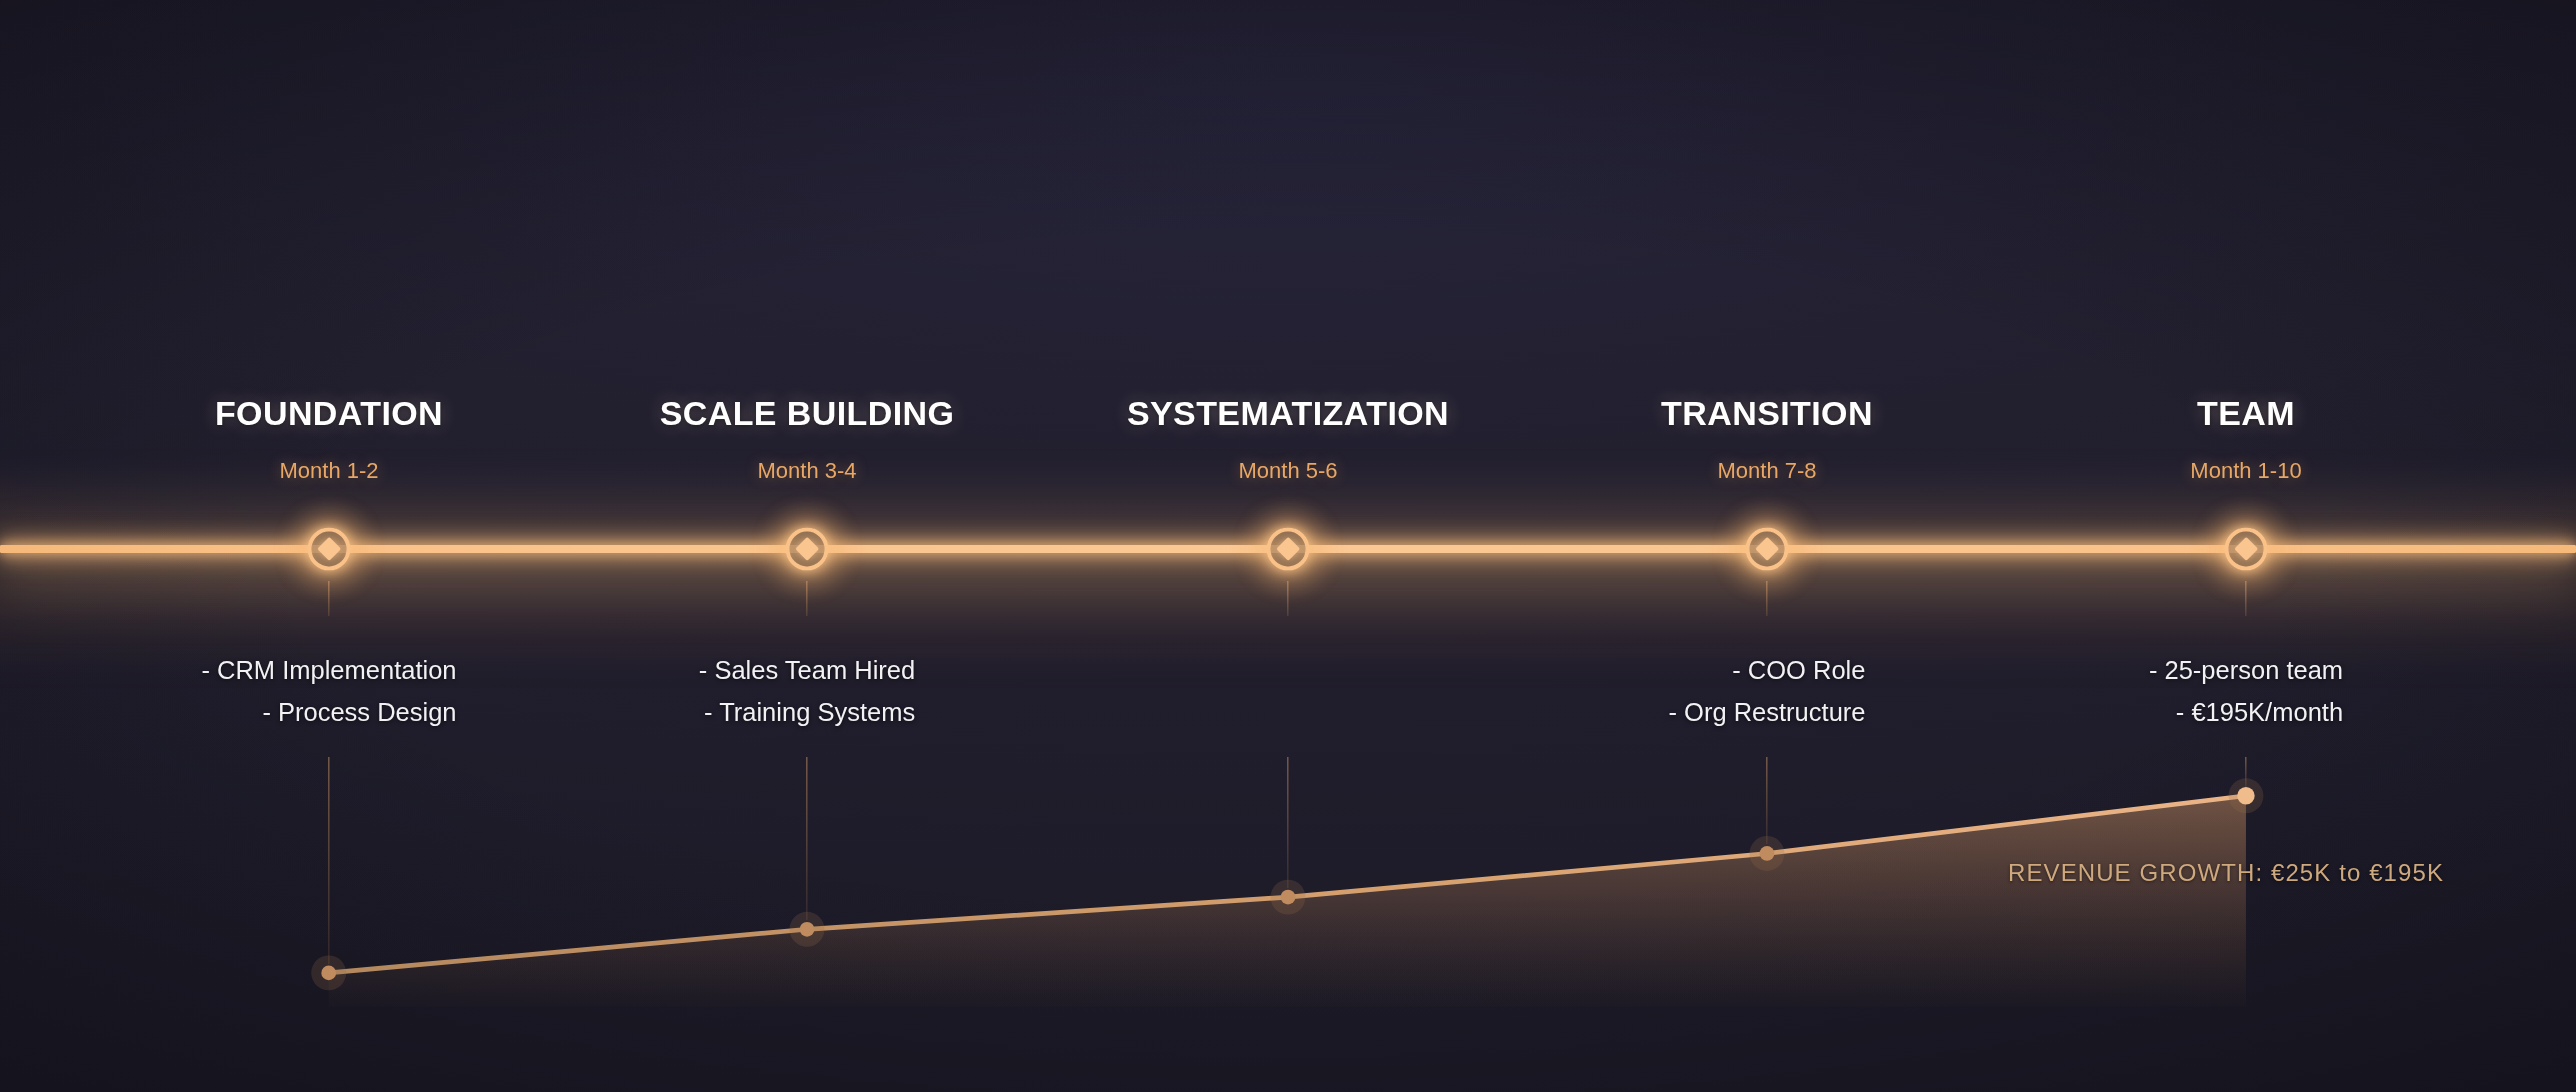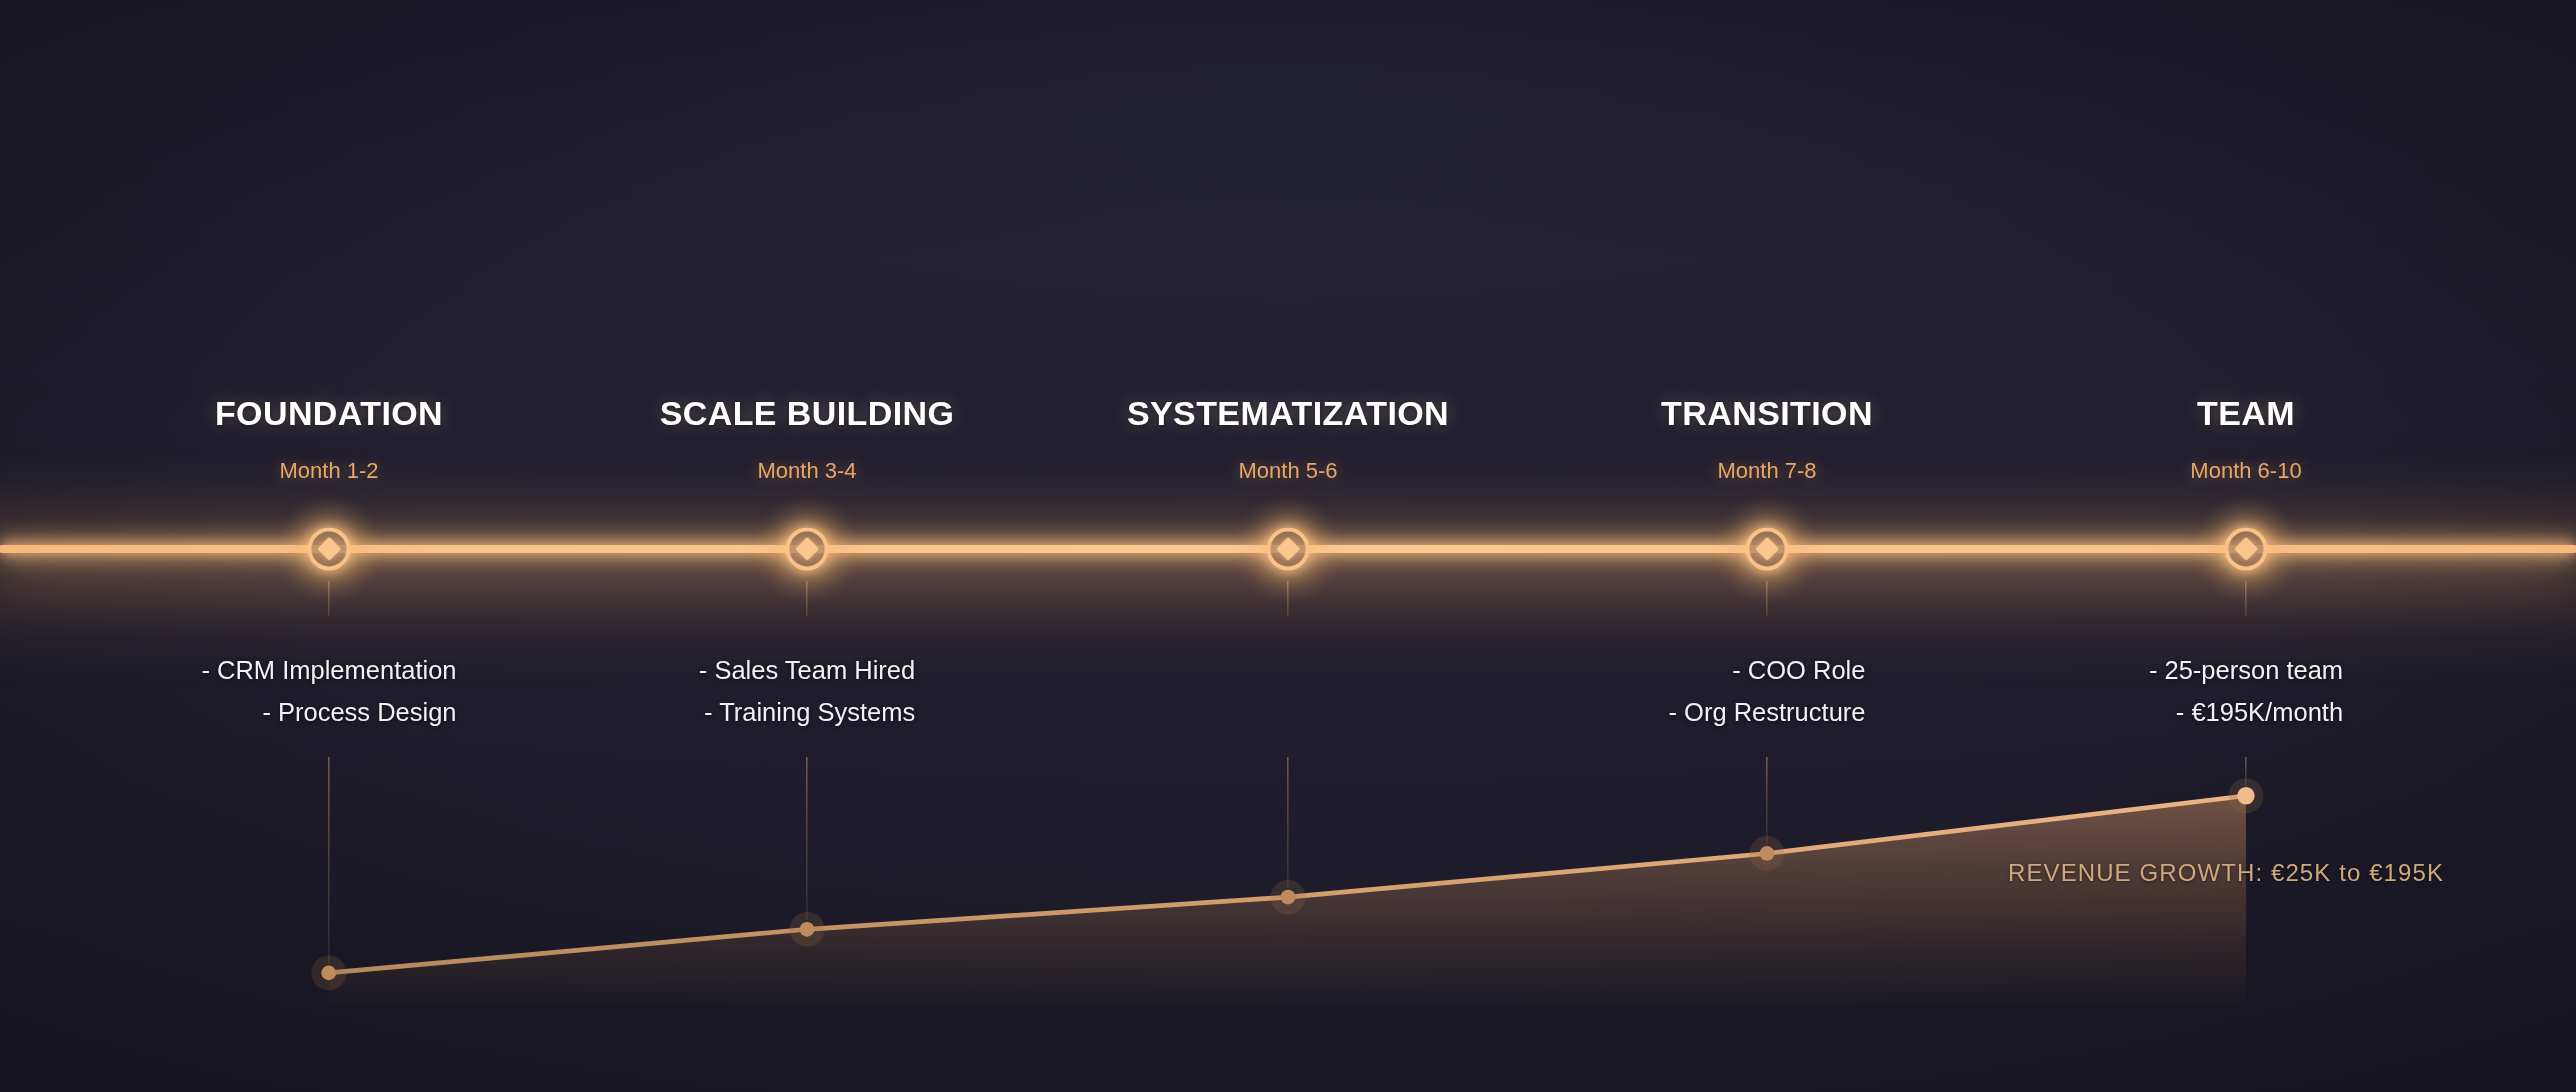--- a/index.html
+++ b/index.html
@@ -228,21 +228,21 @@
         </div>
         <div class="stem-a" style="left: 0px;"></div>
         <div class="bullets">
           <div class="bullet">- COO Role</div>
           <div class="bullet">- Org Restructure</div>
         </div>
         <div class="stem-b" style="left: 0px; top: 757px; height: 87px;"></div>
       </div>
       <div class="col" style="left: 2246px;">
         <div class="ms-title">TEAM</div>
-        <div class="ms-sub">Month 6-10</div>
+        <div class="ms-sub">Month 1-10</div>
         <div class="node" style="left: 0px;">
           <div class="halo"></div>
           <div class="ring"></div>
           <div class="diamond"></div>
         </div>
         <div class="stem-a" style="left: 0px;"></div>
         <div class="bullets">
           <div class="bullet">- 25-person team</div>
           <div class="bullet">- €195K/month</div>
         </div>

